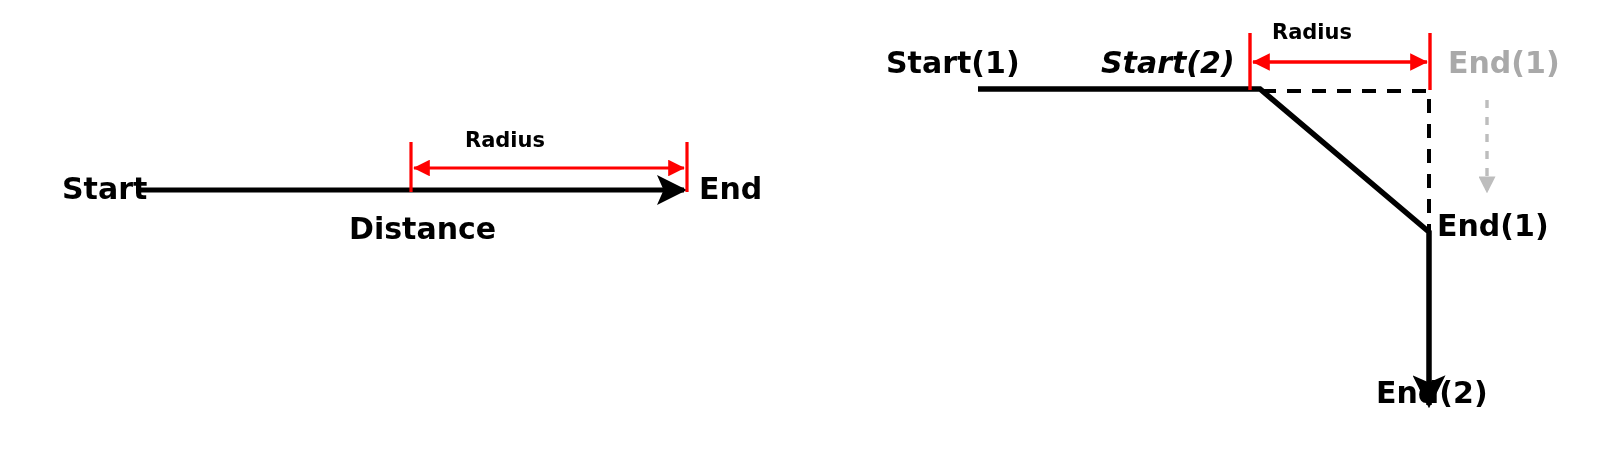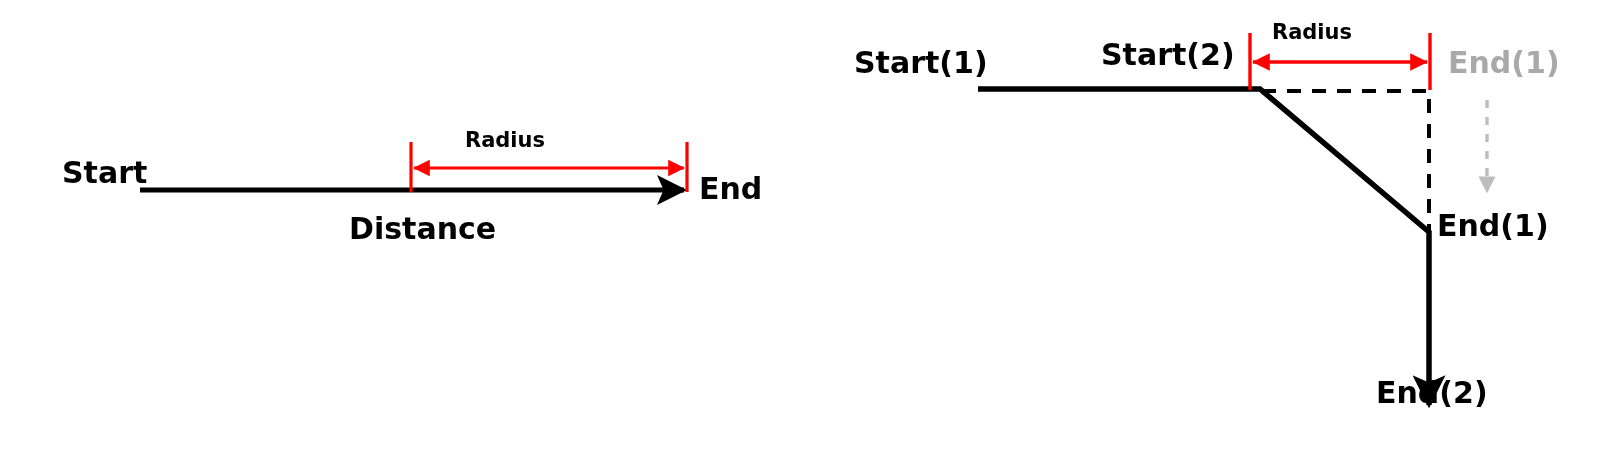--- a/index.html
+++ b/index.html
@@ -71,31 +71,31 @@
 
       <line x1="1250" y1="33" x2="1250" y2="90" stroke="#ff0000" stroke-width="3.4"></line>
       <line x1="1430" y1="33" x2="1430" y2="90" stroke="#ff0000" stroke-width="3.4"></line>
 
       <line x1="1253" y1="62" x2="1427" y2="62" stroke="#ff0000" stroke-width="3.4" marker-start="url(#arrowRedStart)" marker-end="url(#arrowRedEnd)"></line>
 
       <line x1="1487" y1="100" x2="1487" y2="190" stroke="#bdbdbd" stroke-width="3.4" stroke-dasharray="8 9" marker-end="url(#arrowGray)"></line>
     </g>
   </svg>
 
-  <div class="lbl sz-main" style="left:62px; top:158px;">Start</div>
+  <div class="lbl sz-main" style="left:62px; top:174px;">Start</div>
 
   <div class="lbl sz-main" style="left:699px; top:174px;">End</div>
 
   <div class="lbl sz-main" style="left:349px; top:214px;">Distance</div>
 
   <div class="lbl sz-red" style="left:465px; top:130px;">Radius</div>
 
-  <div class="lbl sz-main" style="left:854px; top:48px;">Start(1)</div>
+  <div class="lbl sz-main" style="left:886px; top:48px;">Start(1)</div>
 
-  <div class="lbl sz-main" style="left:1101px; top:40px;">Start(2)</div>
+  <div class="lbl sz-main" style="left:1101px; top:48px;font-style:italic;">Start(2)</div>
 
   <div class="lbl sz-red" style="left:1272px; top:22px;">Radius</div>
 
   <div class="lbl sz-main lbl-gray" style="left:1448px; top:48px;">End(1)</div>
 
   <div class="lbl sz-main" style="left:1437px; top:211px;">End(1)</div>
 
   <div class="lbl sz-main" style="left:1376px; top:378px;">End(2)</div>
 
 </div>

